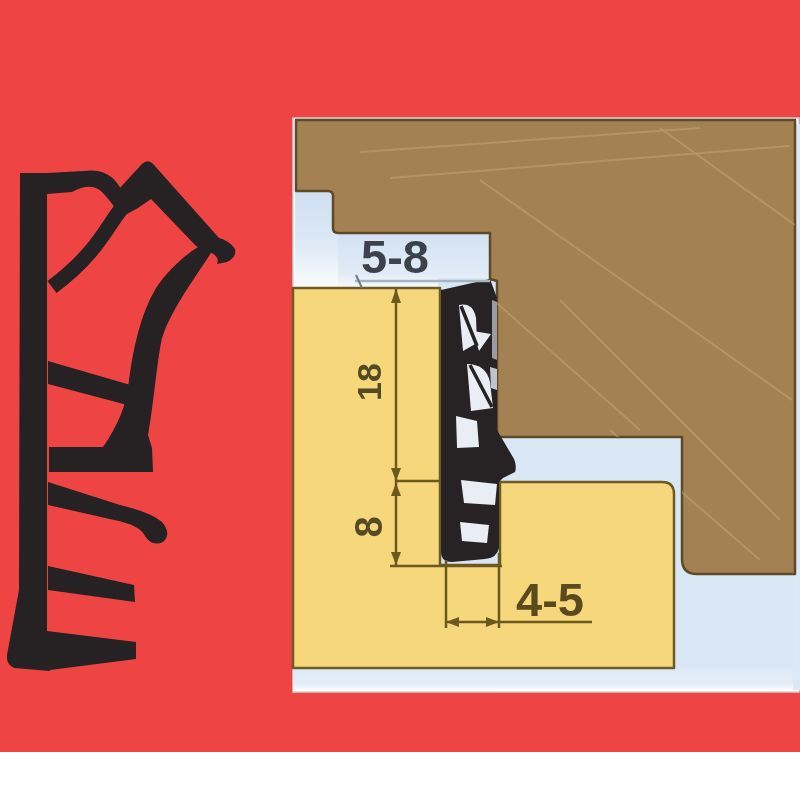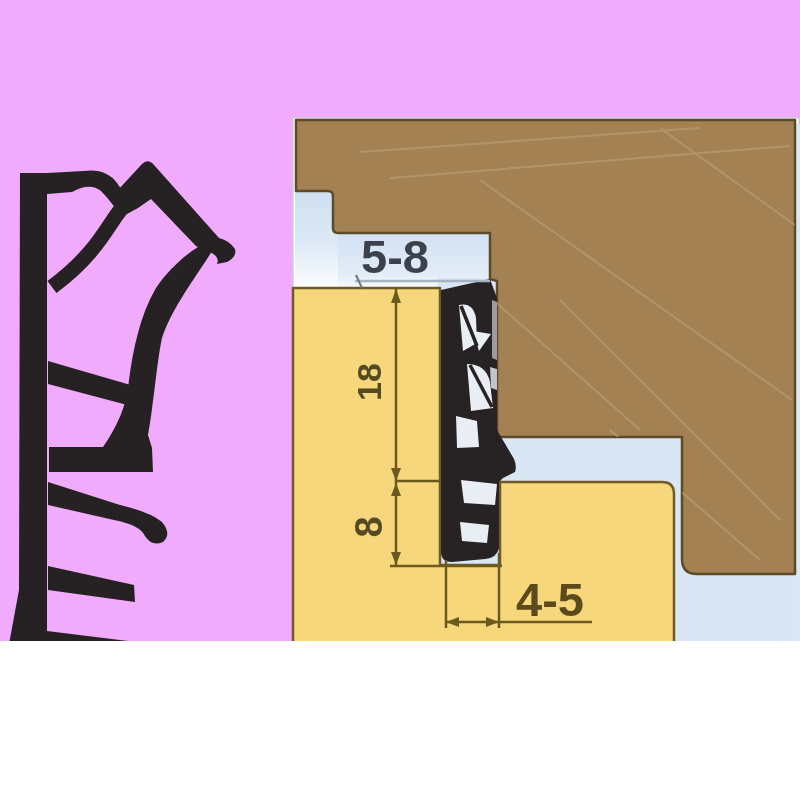--- a/index.html
+++ b/index.html
@@ -1,16 +1,16 @@
 <!DOCTYPE html>
 <html><head>
 <meta charset="utf-8">
 <style>
   html,body{margin:0;padding:0;background:#ffffff;}
-  .page{position:relative;width:800px;height:641px;background:#f0abfc;overflow:hidden;
+  .page{position:relative;width:800px;height:752px;background:#ef4444;overflow:hidden;
         font-family:"Liberation Sans", sans-serif;}
 </style>
 </head>
 <body>
 <div class="page">
 <svg width="800" height="800" viewBox="0 0 800 800" xmlns="http://www.w3.org/2000/svg">
   <defs>
     <linearGradient id="blueA" x1="0" y1="0" x2="0" y2="1">
       <stop offset="0" stop-color="#cfdff0"></stop>
       <stop offset="0.55" stop-color="#dde9f6"></stop>

